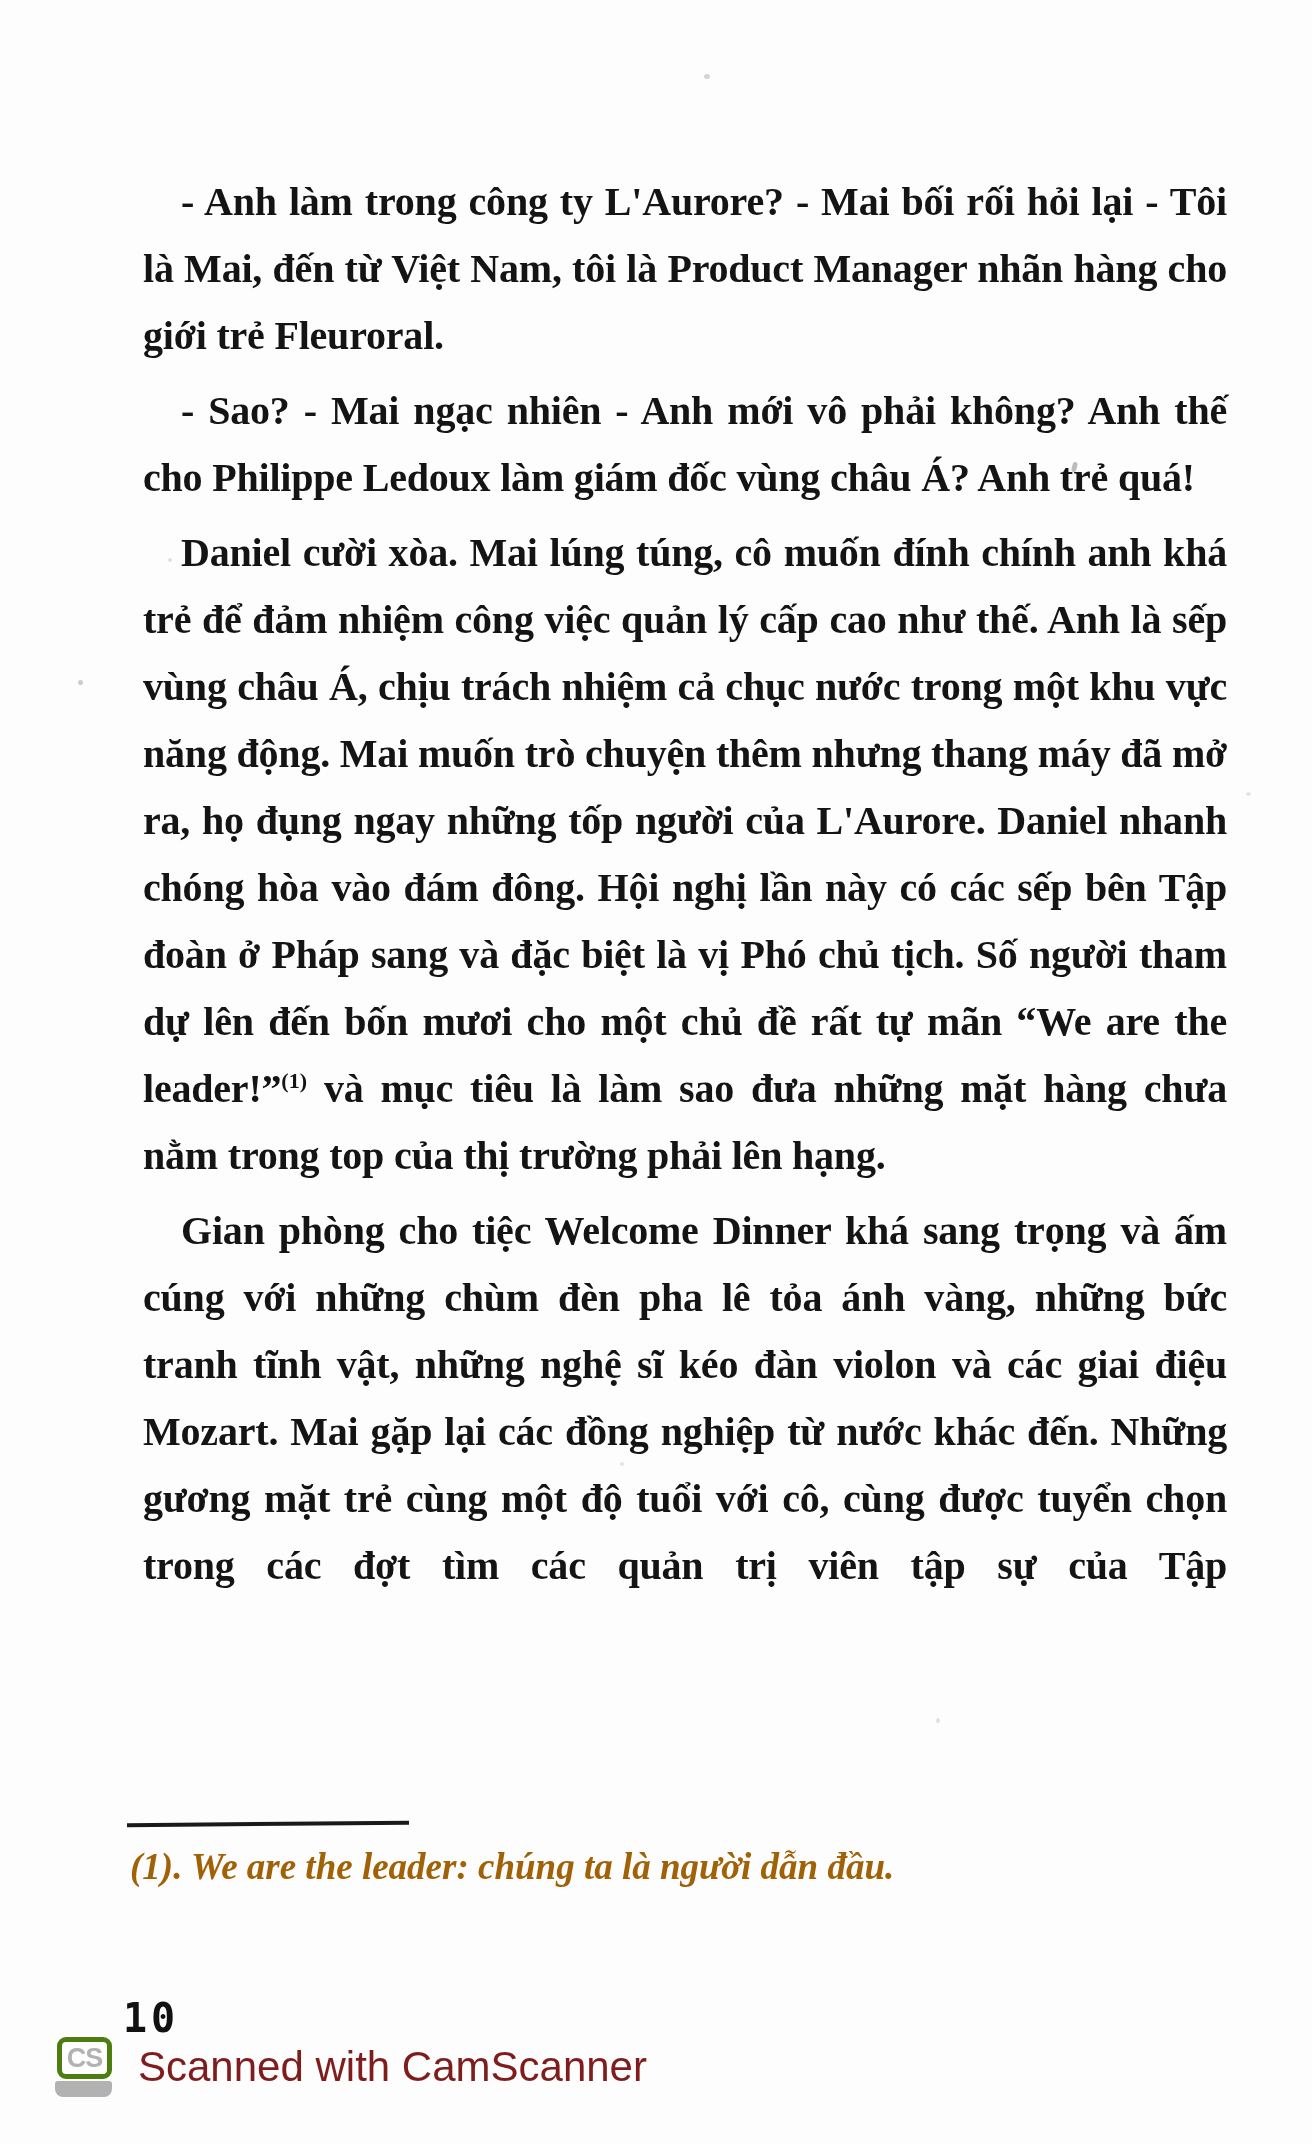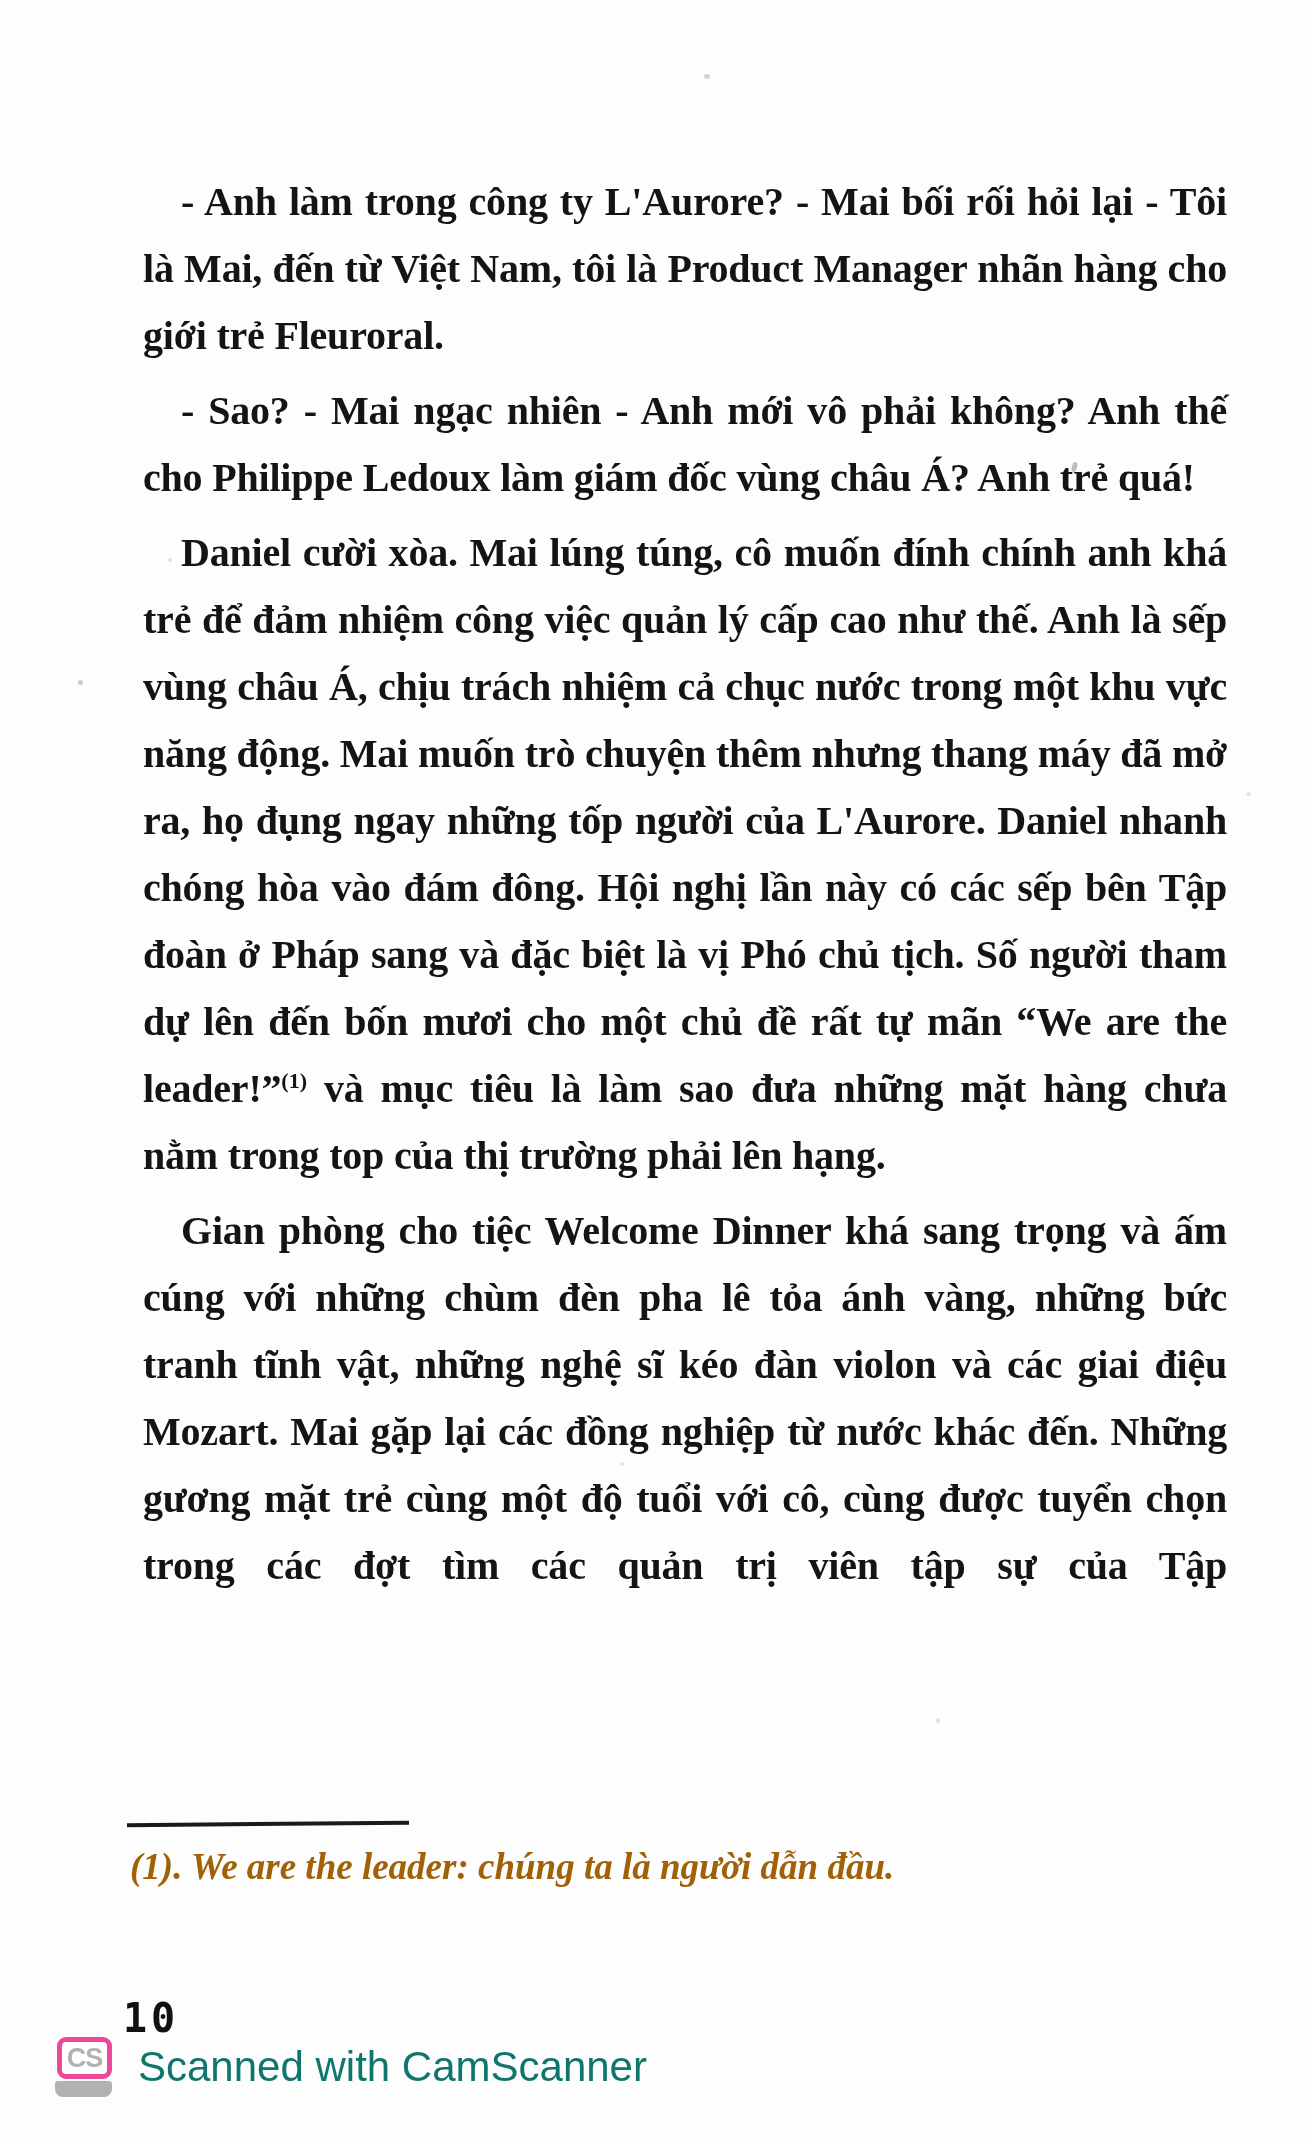--- a/index.html
+++ b/index.html
@@ -92,21 +92,21 @@
     height: 60px;
     position: relative;
     flex: 0 0 auto;
   }
   .cs-box {
     position: absolute;
     left: 2px; top: 0;
     width: 55px;
     height: 42px;
     background: #ffffff;
-    border: 5px solid #ec4899;
+    border: 5px solid #4d7c0f;
     border-radius: 9px;
     box-sizing: border-box;
     display: flex;
     align-items: center;
     justify-content: center;
   }
   .cs-box span {
     font-family: "Liberation Sans", sans-serif;
     font-weight: bold;
     font-size: 27px;
@@ -119,21 +119,21 @@
     width: 57px;
     height: 16px;
     background: #b2b2b2;
     border-radius: 3px 3px 8px 8px;
   }
   .wm-text {
     margin-left: 26px;
     font-family: "Liberation Sans", sans-serif;
     font-size: 42px;
     font-weight: 400;
-    color: #0f766e;
+    color: #7f1d1d;
     white-space: nowrap;
   }
   
   .speck {
     position: absolute;
     background: rgba(20,20,20,0.35);
     border-radius: 50%;
   }
   .speck.s1 { left: 704px; top: 74px;  width: 6px; height: 5px; opacity:.5; }
   .speck.s2 { left: 1072px; top: 462px; width: 5px; height: 10px; border-radius: 40%; transform: rotate(14deg); opacity:.8; }

